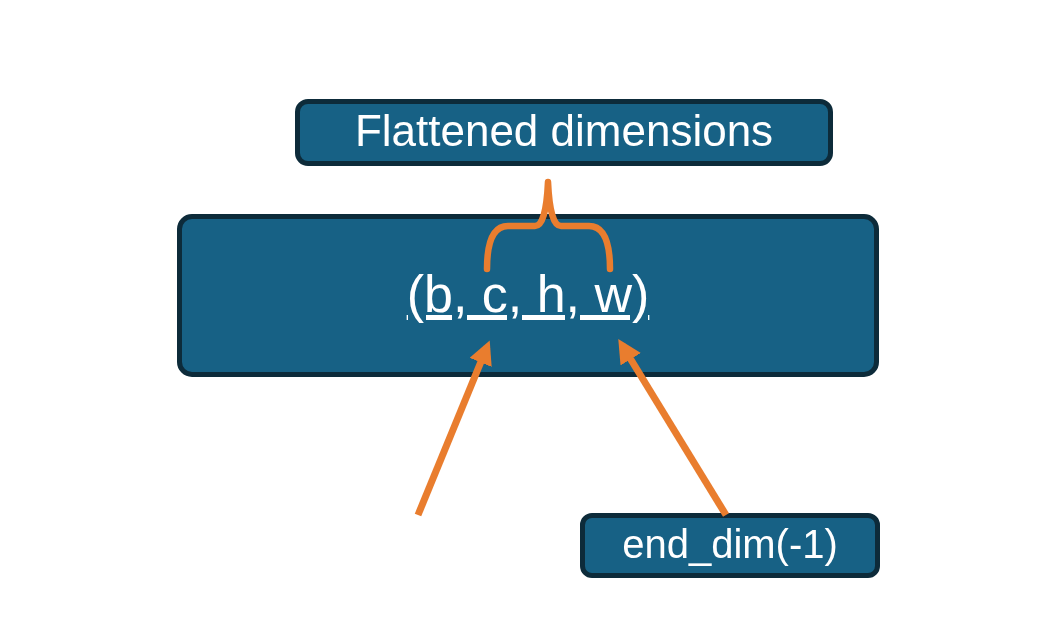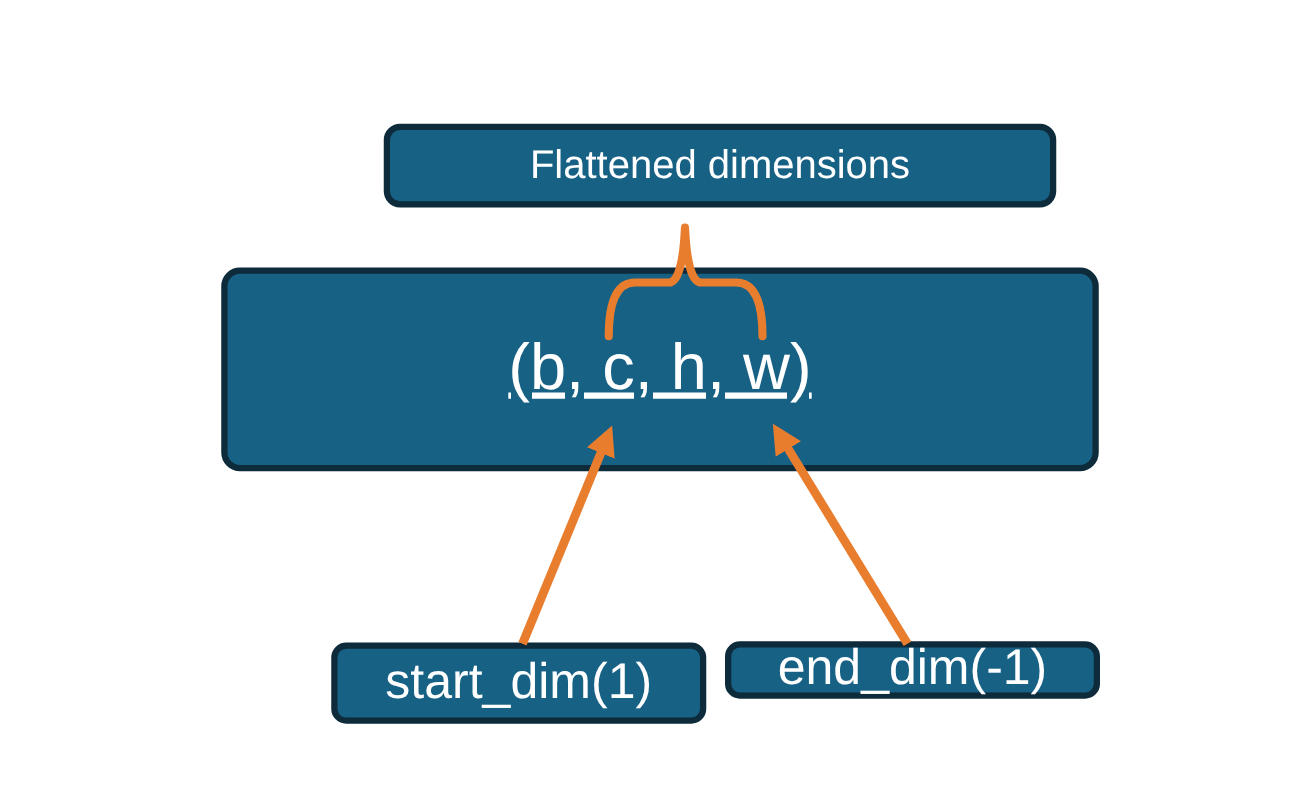--- a/index.html
+++ b/index.html
@@ -30,40 +30,39 @@
     white-space: nowrap;
   }
   .node span {
     display: block;
     line-height: 1;
     padding-bottom: 4px; 
   }
   .node-flattened {
     left: 295px; top: 99px;
     width: 538px; height: 67px;
-    font-size: 32px;
+    font-size: 44px;
     border-radius: 13px;
-    margin-left: 12px;
   }
   .node-tensor {
     left: 177px; top: 214px;
     width: 702px; height: 163px;
     font-size: 52px;
     border-radius: 15px;
     text-decoration: underline;
   }
   .node-start {
     left: 265px; top: 514px;
     width: 300px; height: 65px;
     font-size: 40px;
     border-radius: 12px;
   }
   .node-end {
     left: 580px; top: 513px;
-    width: 300px; height: 46px;
+    width: 300px; height: 65px;
     font-size: 40px;
     border-radius: 12px;
   }
   svg.overlay {
     position: absolute;
     left: 0;
     top: 0;
     z-index: 5;
     pointer-events: none;
   }
@@ -81,23 +80,20 @@
 <div class="canvas">
 
   <div class="node node-flattened">
     <span>Flattened dimensions</span>
   </div>
 
   <div class="node node-tensor">
     <span>(b, c, h, w)</span>
   </div>
 
-  <div class="node node-start">
-    <span>start_dim(1)</span>
-  </div>
 
   <div class="node node-end">
     <span>end_dim(-1)</span>
   </div>
 
   <svg class="overlay" width="1038" height="632" viewBox="0 0 1038 632">
     <defs>
       <marker id="arrowhead" viewBox="0 0 10 10" refX="7" refY="5" markerWidth="3.4" markerHeight="3.4" orient="auto">
         <path class="fill" d="M 0 0 L 10 5 L 0 10 z"></path>
       </marker>

